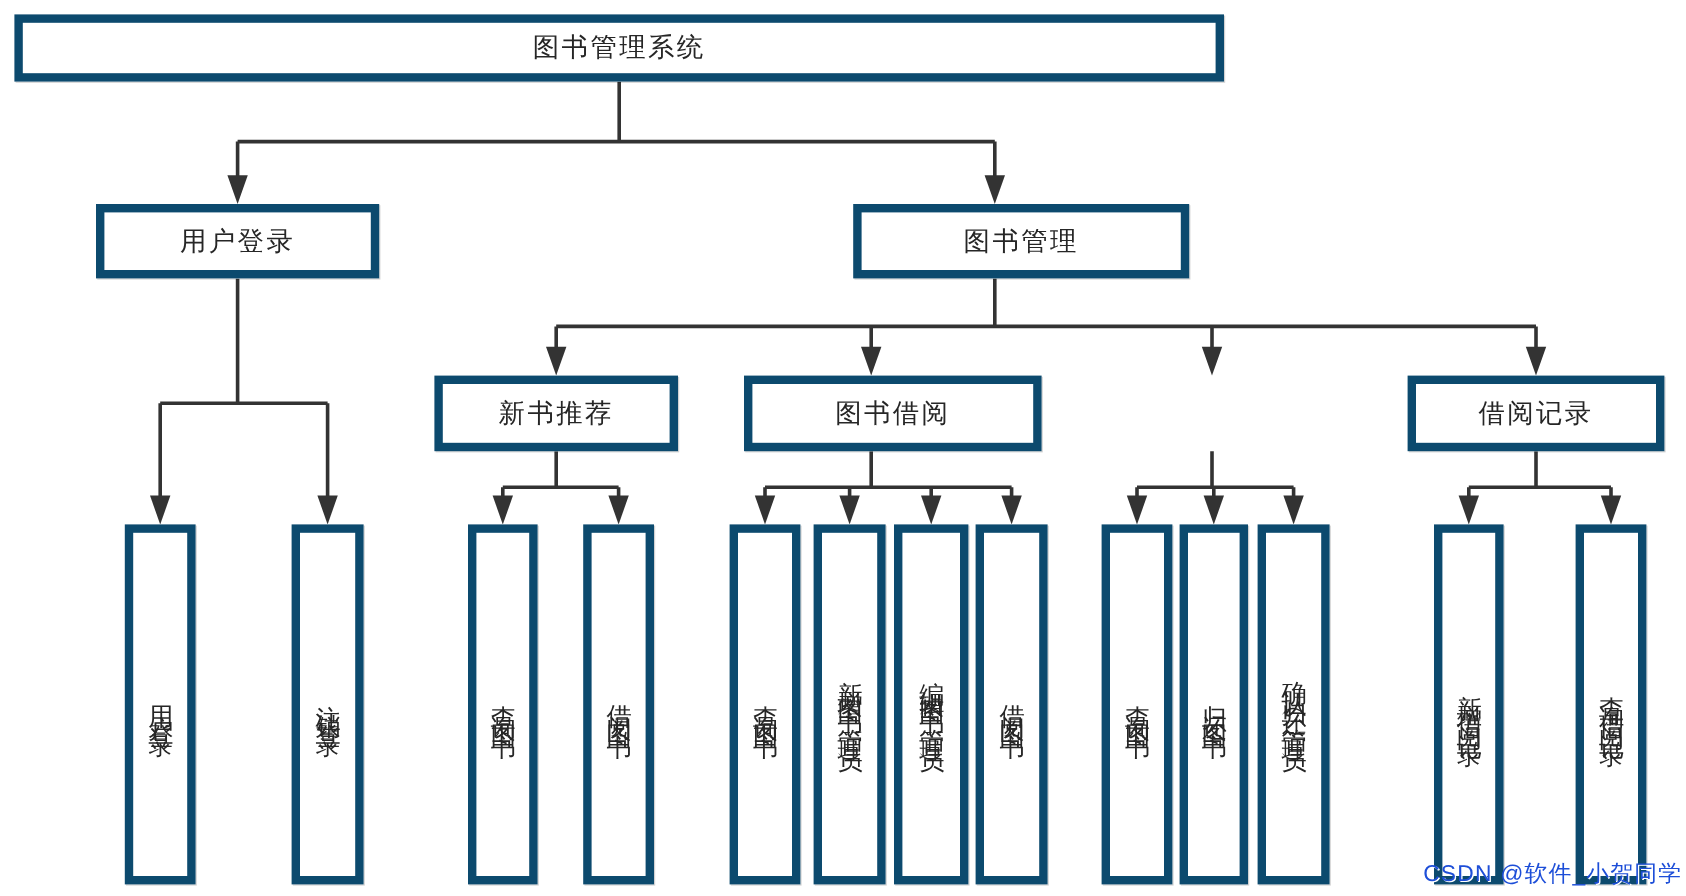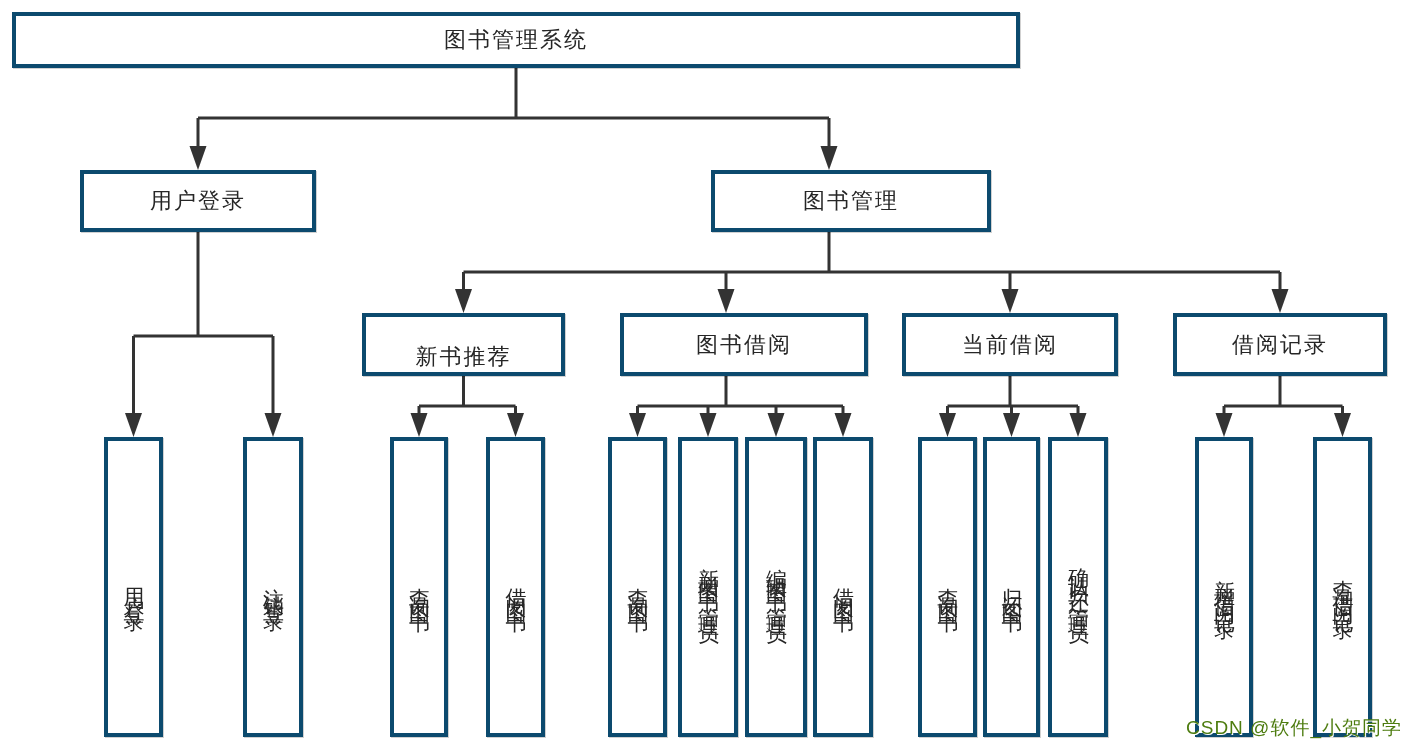--- a/index.html
+++ b/index.html
@@ -14,47 +14,46 @@
   }
   .connectors {
     position: absolute;
     left: 0; top: 0;
     width: 1405px; height: 747px;
     pointer-events: none;
   }
   .node {
     position: absolute;
     box-sizing: border-box;
-    border: 4px solid #0c4a6e;
+    border: 7px solid #0c4a6e;
     background: #ffffff;
     display: flex;
     align-items: center;
     justify-content: center;
     box-shadow: 1px 1px 0 rgba(0,0,0,0.18);
-    font-family: Liberation Serif, serif;
   }
   .hbox {
     font-size: 22px;
     letter-spacing: 2px;
     white-space: nowrap;
   }
   .vbox span {
     display: block;
     writing-mode: vertical-rl;
     text-orientation: mixed;
     font-size: 21px;
     line-height: 1;
     letter-spacing: 8px;
     max-height: 290px;
   }
   
   .n-root            { left: 12px;   top: 12px;  width: 1008px; height: 56px; }
   .n-user-login      { left: 80px;   top: 170px; width: 236px;  height: 62px; }
   .n-book-mgmt       { left: 711px;  top: 170px; width: 280px;  height: 62px; }
-  .n-new-books       { left: 362px;  top: 313px; width: 203px;  height: 63px; align-items: flex-end; }
+  .n-new-books       { left: 362px;  top: 313px; width: 203px;  height: 63px; }
   .n-borrow          { left: 620px;  top: 313px; width: 248px;  height: 63px; }
   .n-current         { left: 902px;  top: 313px; width: 216px;  height: 63px; }
   .n-records         { left: 1173px; top: 313px; width: 214px;  height: 63px; }
   .leaf              { top: 437px; height: 300px; }
   .l-login           { left: 104px;  width: 59px; }
   .l-logout          { left: 243px;  width: 60px; }
   .l-nb-query        { left: 390px;  width: 58px; }
   .l-nb-borrow       { left: 486px;  width: 59px; }
   .l-bw-query        { left: 608px;  width: 59px; }
   .l-bw-add          { left: 678px;  width: 60px; }
@@ -63,21 +62,21 @@
   .l-cu-query        { left: 918px;  width: 59px; }
   .l-cu-return       { left: 983px;  width: 57px; }
   .l-cu-confirm      { left: 1048px; width: 60px; }
   .l-rc-add          { left: 1195px; width: 58px; }
   .l-rc-query        { left: 1313px; width: 59px; }
   .watermark {
     position: absolute;
     left: 1186px;
     top: 715px;
     font-size: 19px;
-    color: #4d7c0f;
+    color: #1d4ed8;
     text-shadow: 1px 1px 0 #ffffff;
     white-space: nowrap;
     letter-spacing: 1px;
   }
 </style>
 </head>
 <body>
 
 <div class="canvas">
 
@@ -134,23 +133,20 @@
   <div class="node hbox n-book-mgmt">
     <span>图书管理</span>
   </div>
 
   <div class="node hbox n-new-books">
     <span>新书推荐</span>
   </div>
   <div class="node hbox n-borrow">
     <span>图书借阅</span>
   </div>
-  <div class="node hbox n-current">
-    <span>当前借阅</span>
-  </div>
   <div class="node hbox n-records">
     <span>借阅记录</span>
   </div>
 
   <div class="node vbox leaf l-login">
     <span>用户登录</span>
   </div>
   <div class="node vbox leaf l-logout">
     <span>注销登录</span>
   </div>

